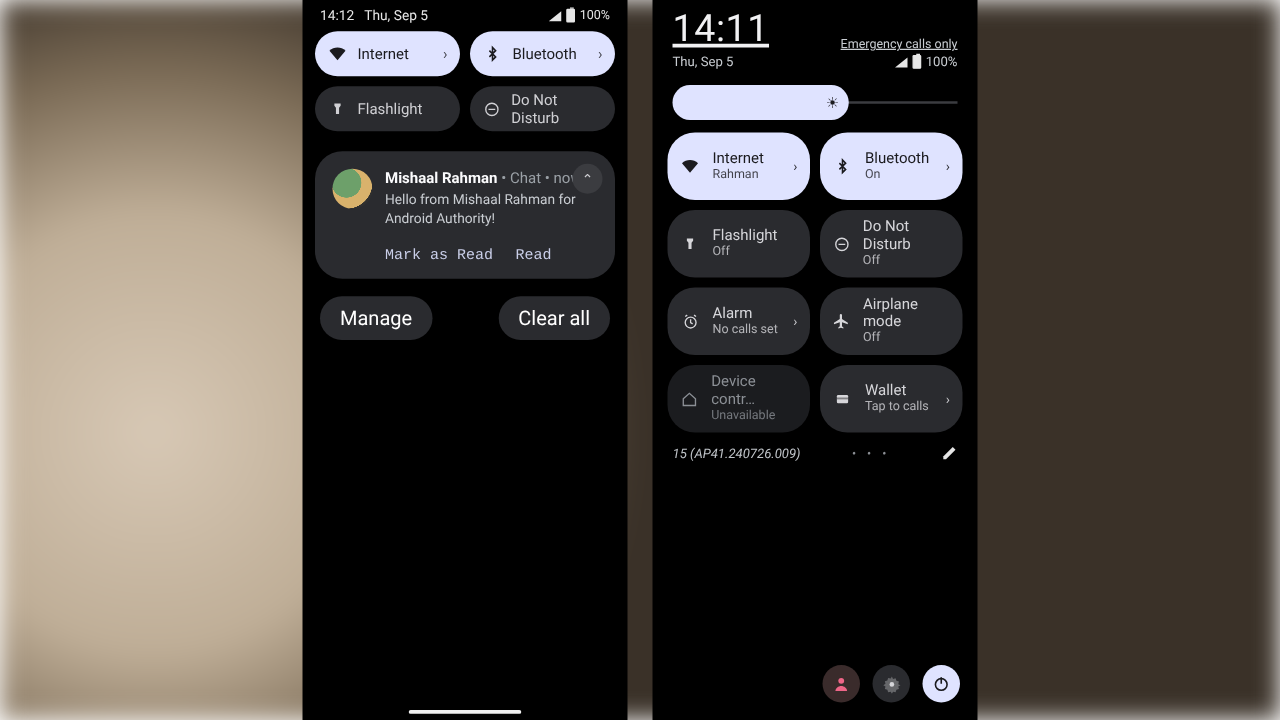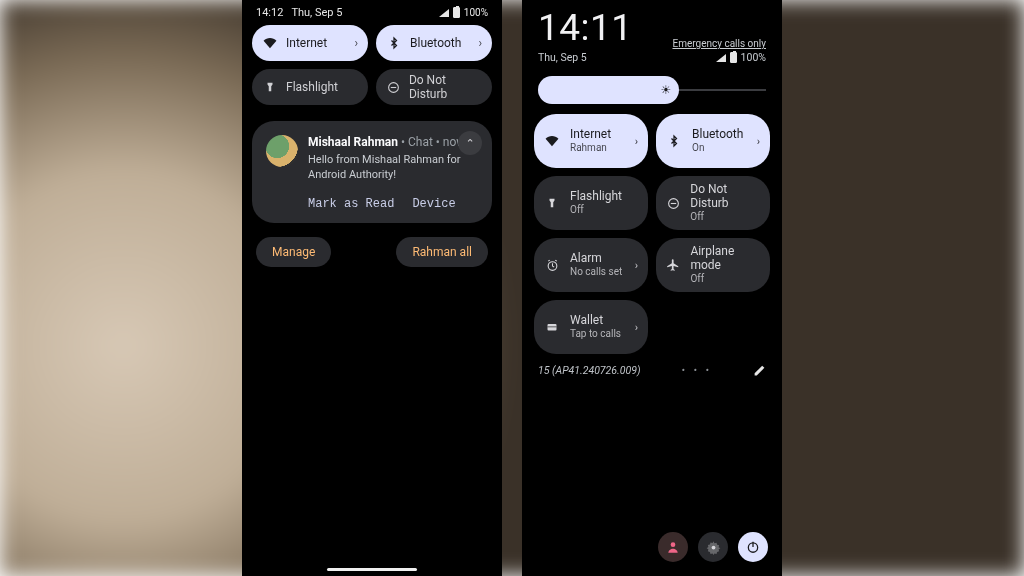--- a/index.html
+++ b/index.html
@@ -65,27 +65,27 @@
   .msg { font-size: 11px; color: #c9cdd2; margin-top: 4px; line-height: 1.35; }
   .collapse {
     position: absolute; top: 10px; right: 10px;
     width: 24px; height: 24px; border-radius: 50%; background: #3b3c40;
     display:flex; align-items:center; justify-content:center; font-size:11px; color:#d0d0d4;
   }
   .actions { display: flex; gap: 18px; margin-top: 14px; padding-left: 42px; }
   .actions span { font-size: 12px; color: #c9cee8; font-family: Liberation Mono, monospace; }
 
   .foot-row { display: flex; justify-content: space-between; padding: 6px 14px; }
-  .pill-btn { background: #2a2b2f; color: #fdba74; font-size: 12px; padding: 8px 16px; border-radius: 18px; }
+  .pill-btn { background: #2a2b2f; color: #ffffff; font-size: 16px; padding: 8px 16px; border-radius: 18px; }
 
   .home-ind { position: absolute; bottom: 5px; left: 50%; transform: translateX(-50%); width: 90px; height: 3px; border-radius: 2px; background: #f0f0f0; }
 
   
   .clock-row { padding: 6px 16px 0; display:flex; justify-content:space-between; align-items:flex-end;}
-  .clock { font-size: 37px; font-weight: 400; color:#f1f1f3; letter-spacing: .5px;}
+  .clock { font-size: 30px; font-weight: 400; color:#f1f1f3; letter-spacing: .5px; text-decoration: underline;}
   .emerg { font-size: 10px; color:#c9cdd2;text-decoration:underline; }
   .sub-row { padding: 2px 16px 8px; display:flex; justify-content:space-between; font-size:10.5px; color:#c9cdd2; }
   .sub-row .r { display:flex; gap:4px; align-items:center; }
 
   .bright { display:flex; align-items:center; gap:0; padding: 4px 16px 10px; }
   .bright-fill { height: 28px; flex: 0 0 62%; background:#dfe3ff; border-radius: 14px; position:relative; }
   .bright-fill .sun { position:absolute; right:8px; top:50%; transform:translateY(-50%); font-size:12px; color:#1b1b1f; }
   .bright-track { flex:1; height:2px; background:#3b3c40; margin-left:-2px; }
 
   .tile-grid { display:grid; grid-template-columns: 1fr 1fr; gap: 8px; padding: 0 12px; }
@@ -183,27 +183,27 @@
         <div class="avatar"></div>
         <div style="flex:1">
           <div class="sender-line">
             <b>Mishaal Rahman</b><span class="meta"> • Chat • now</span>
           </div>
           <div class="msg">Hello from Mishaal Rahman for Android Authority!</div>
         </div>
       </div>
       <div class="actions">
         <span>Mark as Read</span>
-        <span>Device</span>
+        <span>Read</span>
       </div>
     </div>
 
     <div class="foot-row">
       <div class="pill-btn">Manage</div>
-      <div class="pill-btn">Rahman all</div>
+      <div class="pill-btn">Clear all</div>
     </div>
 
     <div class="home-ind"></div>
   </div>
 
   <div class="phone">
     <div class="clock-row">
       <div class="clock">14:11</div>
       <div class="emerg">Emergency calls only</div>
     </div>
@@ -286,20 +286,31 @@
         </div>
         <div class="tile inactive">
           <span class="ic">
             <svg width="14" height="14" viewBox="0 0 24 24">
               <path fill="currentColor" d="M21 16v-2l-8-5V3.5a1.5 1.5 0 0 0-3 0V9l-8 5v2l8-2.5V19l-2 1.5V22l3.5-1 3.5 1v-1.5L13 19v-5.5z"></path>
             </svg>
           </span>
           <span class="txt">
             <span class="lbl">Airplane mode</span>
             <span class="sub">Off</span>
+          </span>
+        </div>
+        <div class="tile dim">
+          <span class="ic">
+            <svg width="13" height="13" viewBox="0 0 24 24">
+              <path fill="none" stroke="currentColor" stroke-width="2" d="M3 11l9-8 9 8v10H3z"></path>
+            </svg>
+          </span>
+          <span class="txt">
+            <span class="lbl">Device contr…</span>
+            <span class="sub">Unavailable</span>
           </span>
         </div>
         <div class="tile inactive">
           <span class="ic">
             <svg width="14" height="12" viewBox="0 0 24 24">
               <rect x="3" y="6" width="18" height="13" rx="2" fill="currentColor"></rect>
               <rect x="3" y="10" width="18" height="3" fill="#000" opacity=".4"></rect>
             </svg>
           </span>
           <span class="txt">

